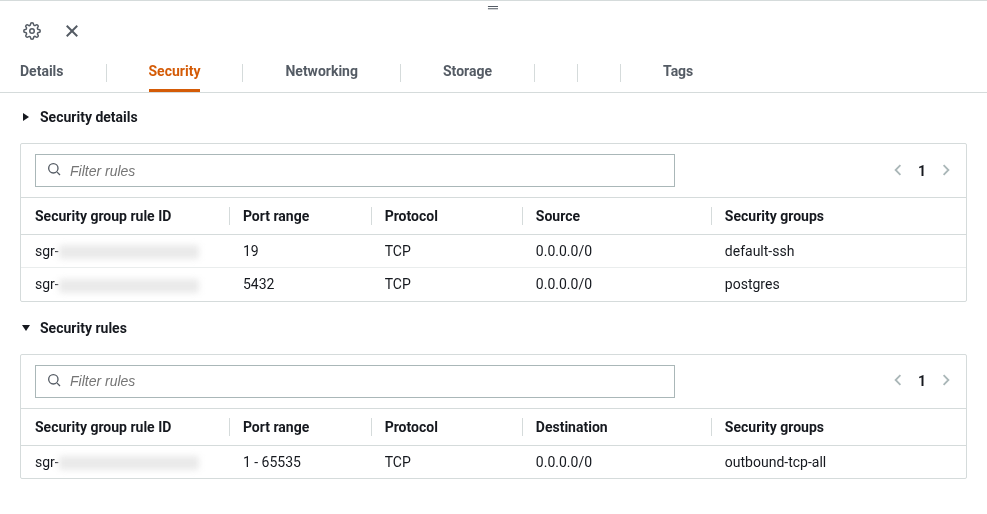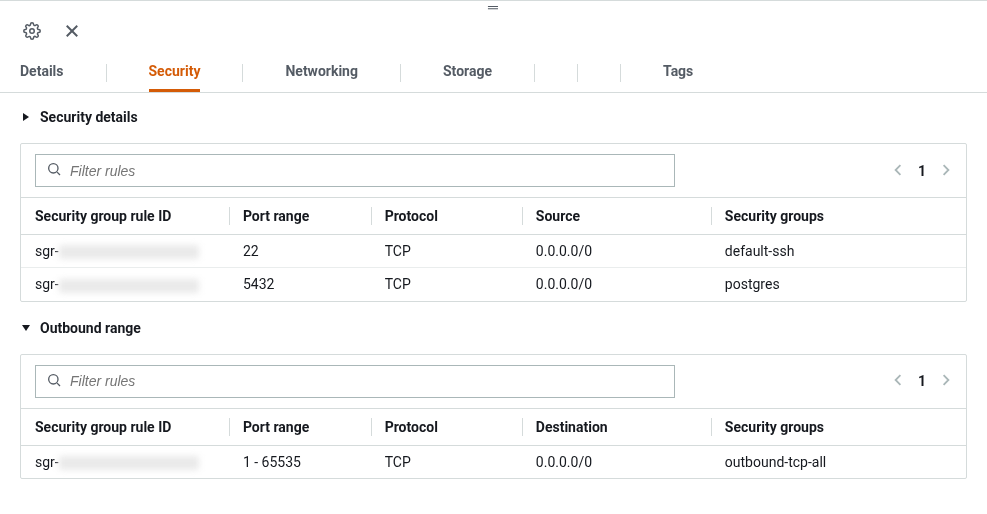--- a/index.html
+++ b/index.html
@@ -277,21 +277,21 @@
           <th class="col-id">Security group rule ID</th>
           <th class="col-port">Port range</th>
           <th class="col-proto">Protocol</th>
           <th class="col-src">Source</th>
           <th class="col-sg">Security groups</th>
         </tr>
       </thead>
       <tbody>
         <tr>
           <td><span>sgr-</span><span class="sgr-blur"></span></td>
-          <td>22</td>
+          <td>19</td>
           <td>TCP</td>
           <td>0.0.0.0/0</td>
           <td>default-ssh</td>
         </tr>
         <tr>
           <td><span>sgr-</span><span class="sgr-blur"></span></td>
           <td>5432</td>
           <td>TCP</td>
           <td>0.0.0.0/0</td>
           <td>postgres</td>
@@ -300,21 +300,21 @@
     </table>
   </div>
 
   <div class="section" style="padding-top:4px;">
     <div class="section-header">
       <span class="caret">
         <svg width="10" height="10" viewBox="0 0 10 10">
             <polygon points="1,2 9,2 5,8" fill="#16191f"></polygon>
           </svg>
       </span>
-      <span>Outbound range</span>
+      <span>Security rules</span>
     </div>
   </div>
 
   <div class="table-container">
     <div class="filter-row">
       <div class="filter-input-wrap">
         <span>
           <svg width="16" height="16" viewBox="0 0 24 24" fill="none" stroke="#545b64" stroke-width="2">
               <circle cx="11" cy="11" r="7"></circle>
               <line x1="21" y1="21" x2="16.65" y2="16.65"></line>

